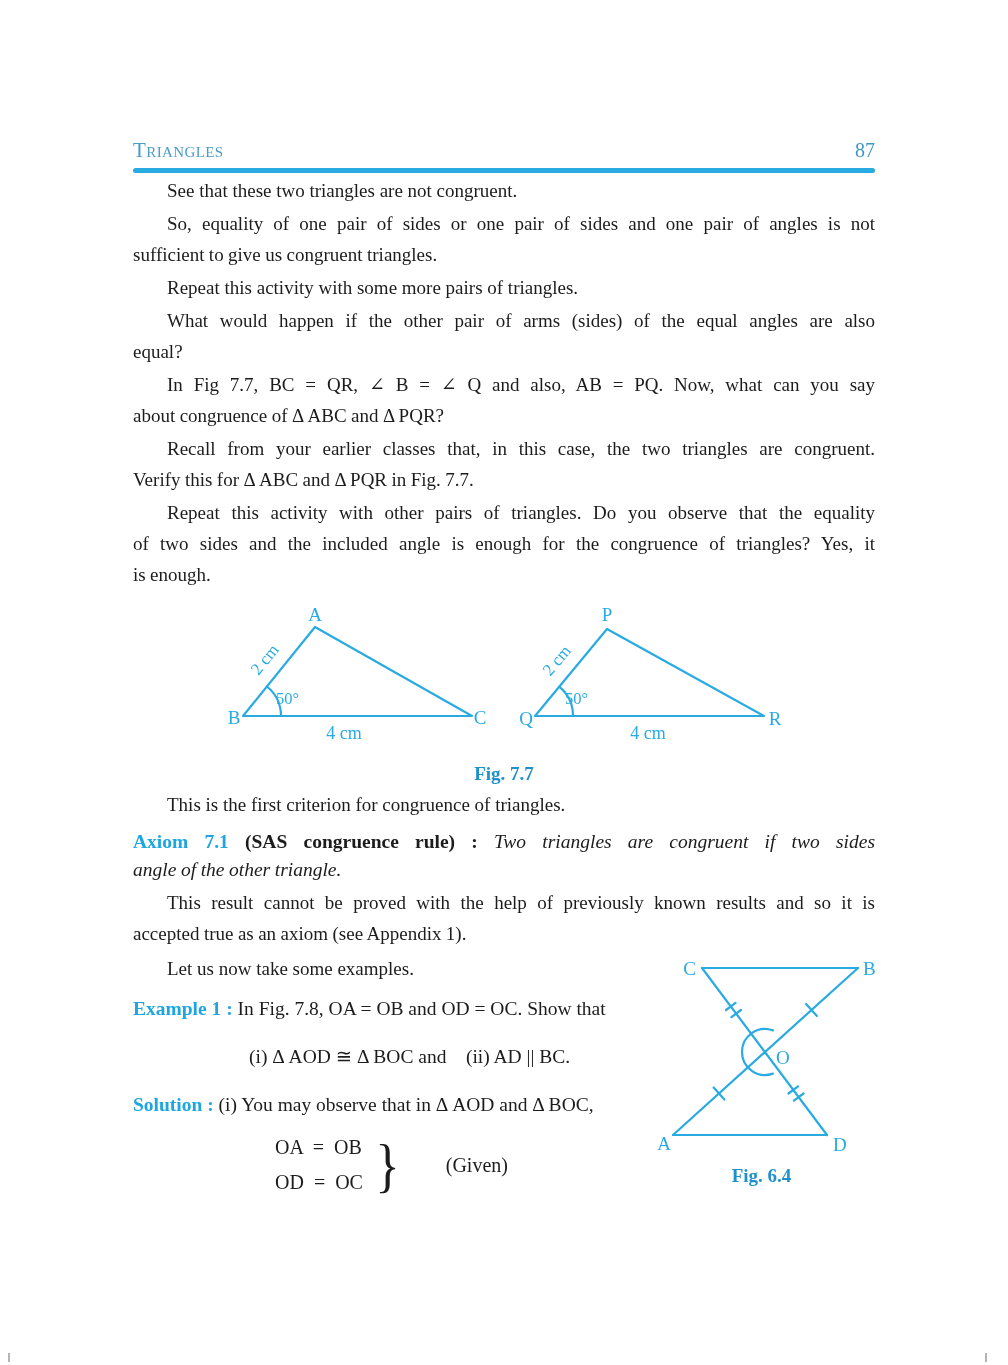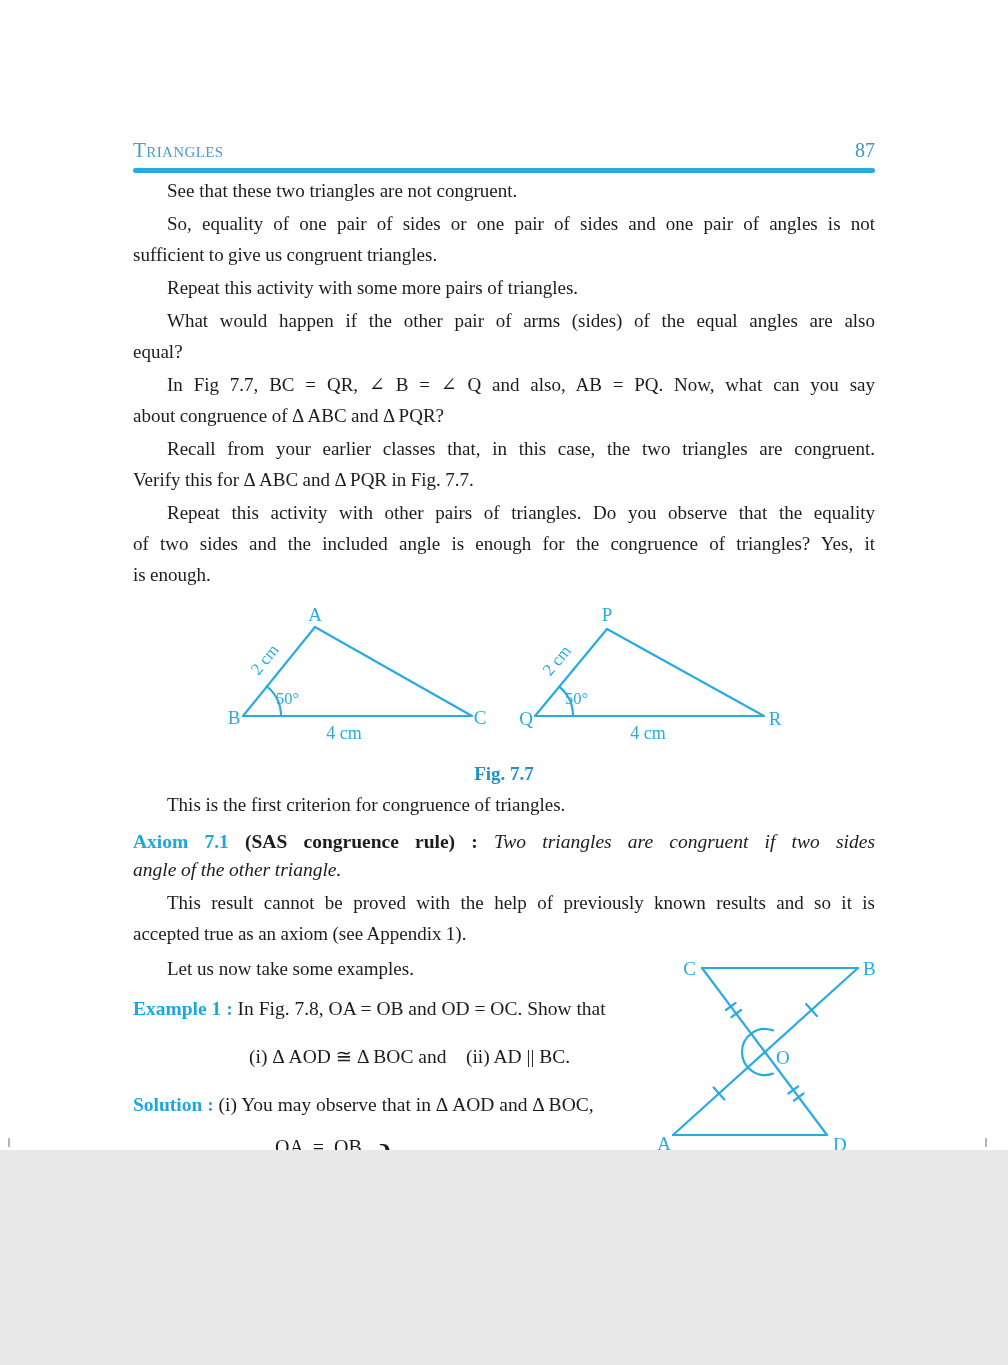--- a/index.html
+++ b/index.html
@@ -1,16 +1,16 @@
 <!DOCTYPE html>
 <html><head>
 <meta charset="utf-8">
 <style>
   html,body{margin:0;padding:0;background:#e8e8e8;}
-  .page{position:relative;width:1008px;height:1150px;margin:0 auto;background:#ffffff;
+  .page{position:relative;width:1008px;height:1365px;margin:0 auto;background:#ffffff;
         font-family:"Liberation Serif","DejaVu Serif",serif;color:#1c1c1c;overflow:hidden;}
   .inner{padding:138px 133px 0 133px;}
 
   
   .pagehead{display:flex;justify-content:space-between;align-items:baseline;}
   .chapter-title{font-variant:small-caps;font-size:21px;color:#4a9cc9;letter-spacing:.4px;}
   .page-number{font-size:20px;color:#3f96c5;}
   .rule{height:5px;background:#29abe2;border-radius:3px;margin-top:5px;}
 
   
@@ -145,21 +145,21 @@
             <path d="M76.4 146.5 L65.6 134.5"></path>
           </g>
           <g fill="#29abe2" font-size="19">
             <text x="48" y="22" text-anchor="end">C</text>
             <text x="215" y="22">B</text>
             <text x="128" y="111">O</text>
             <text x="23" y="197" text-anchor="end">A</text>
             <text x="185" y="198">D</text>
           </g>
         </svg>
-        <figcaption class="figcap">Fig. 7.8</figcaption>
+        <figcaption class="figcap">Fig. 6.4</figcaption>
       </figure>
 
       <p class="para ind" style="margin-top:4px;">Let us now take some examples.</p>
 
       <p class="ex">
         <span class="kw">Example 1 :</span><span> In Fig. 7.8, OA = OB and OD = OC. Show that</span>
       </p>
 
       <p class="ex items">(i) Δ AOD ≅ Δ BOC and    (ii) AD || BC.</p>
 

